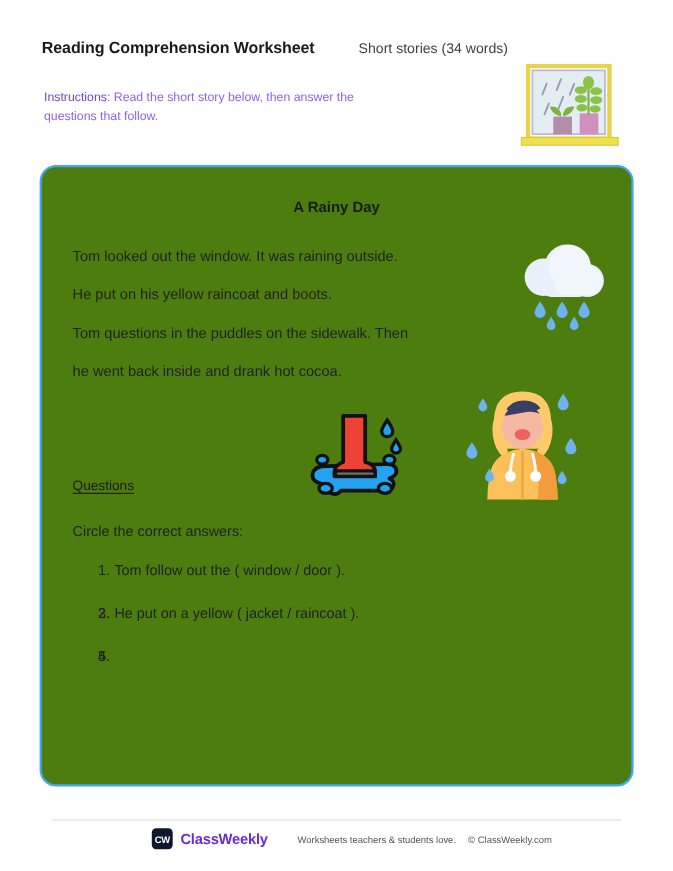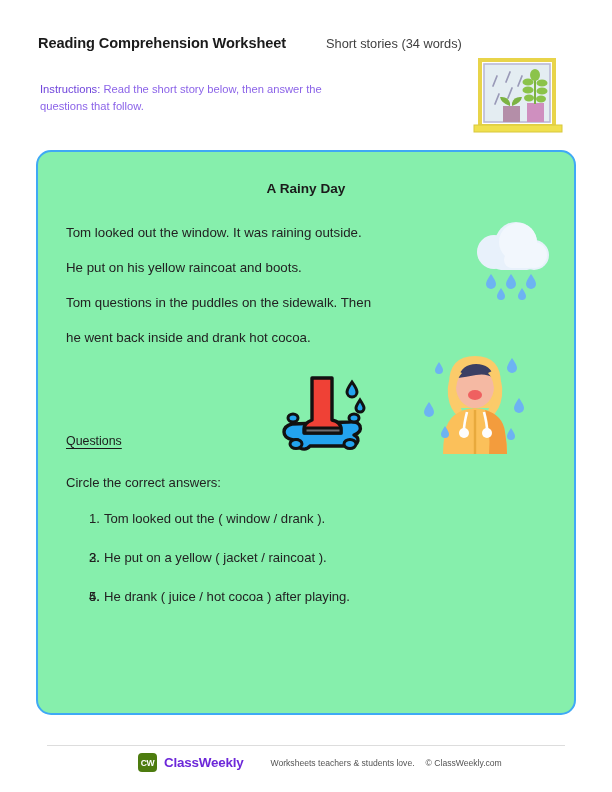--- a/index.html
+++ b/index.html
@@ -74,21 +74,21 @@
   
   .card {
     position: absolute;
     left: 36px;
     top: 150px;
     width: 540px;
     height: 565px;
     box-sizing: border-box;
     border: 2.2px solid #3fa9f5;
     border-radius: 15px;
-    background: #86efac;
+    background: #4d7c0f;
   }
 
   .story-title {
     position: absolute;
     left: 0;
     top: 29px;
     width: 100%;
     text-align: center;
     font-size: 13.6px;
     font-weight: bold;
@@ -184,21 +184,21 @@
     left: 138px;
     top: 753px;
     display: flex;
     align-items: center;
     white-space: nowrap;
   }
   .logo-badge {
     width: 19px;
     height: 19px;
     border-radius: 4px;
-    background: #4d7c0f;
+    background: #0f172a;
     color: #ffffff;
     font-size: 8.6px;
     font-weight: bold;
     display: flex;
     align-items: center;
     justify-content: center;
     letter-spacing: -0.3px;
   }
   .logo-word {
     margin-left: 7px;
@@ -365,35 +365,34 @@
       </g>
     </svg>
   </div>
 
   <div class="questions-head">Questions</div>
   <div class="questions-intro">Circle the correct answers:</div>
 
   <ol class="q-list">
     <li>
       <span class="q-num">1.</span>
-      <span>Tom looked out the ( window / drank ).</span>
+      <span>Tom follow out the ( window / door ).</span>
     </li>
     <li>
       <span class="q-num">2.</span>
     </li>
     <li>
       <span class="q-num">3.</span>
       <span>He put on a yellow ( jacket / raincoat ).</span>
     </li>
     <li>
       <span class="q-num">4.</span>
     </li>
     <li>
       <span class="q-num">5.</span>
-      <span>He drank ( juice / hot cocoa ) after playing.</span>
     </li>
   </ol>
 </div>
 
 <div class="footer-divider"></div>
 
 <div class="footer">
   <div class="logo-badge">CW</div>
   <div class="logo-word">ClassWeekly</div>
   <div class="footer-tag">Worksheets teachers &amp; students love.</div>

